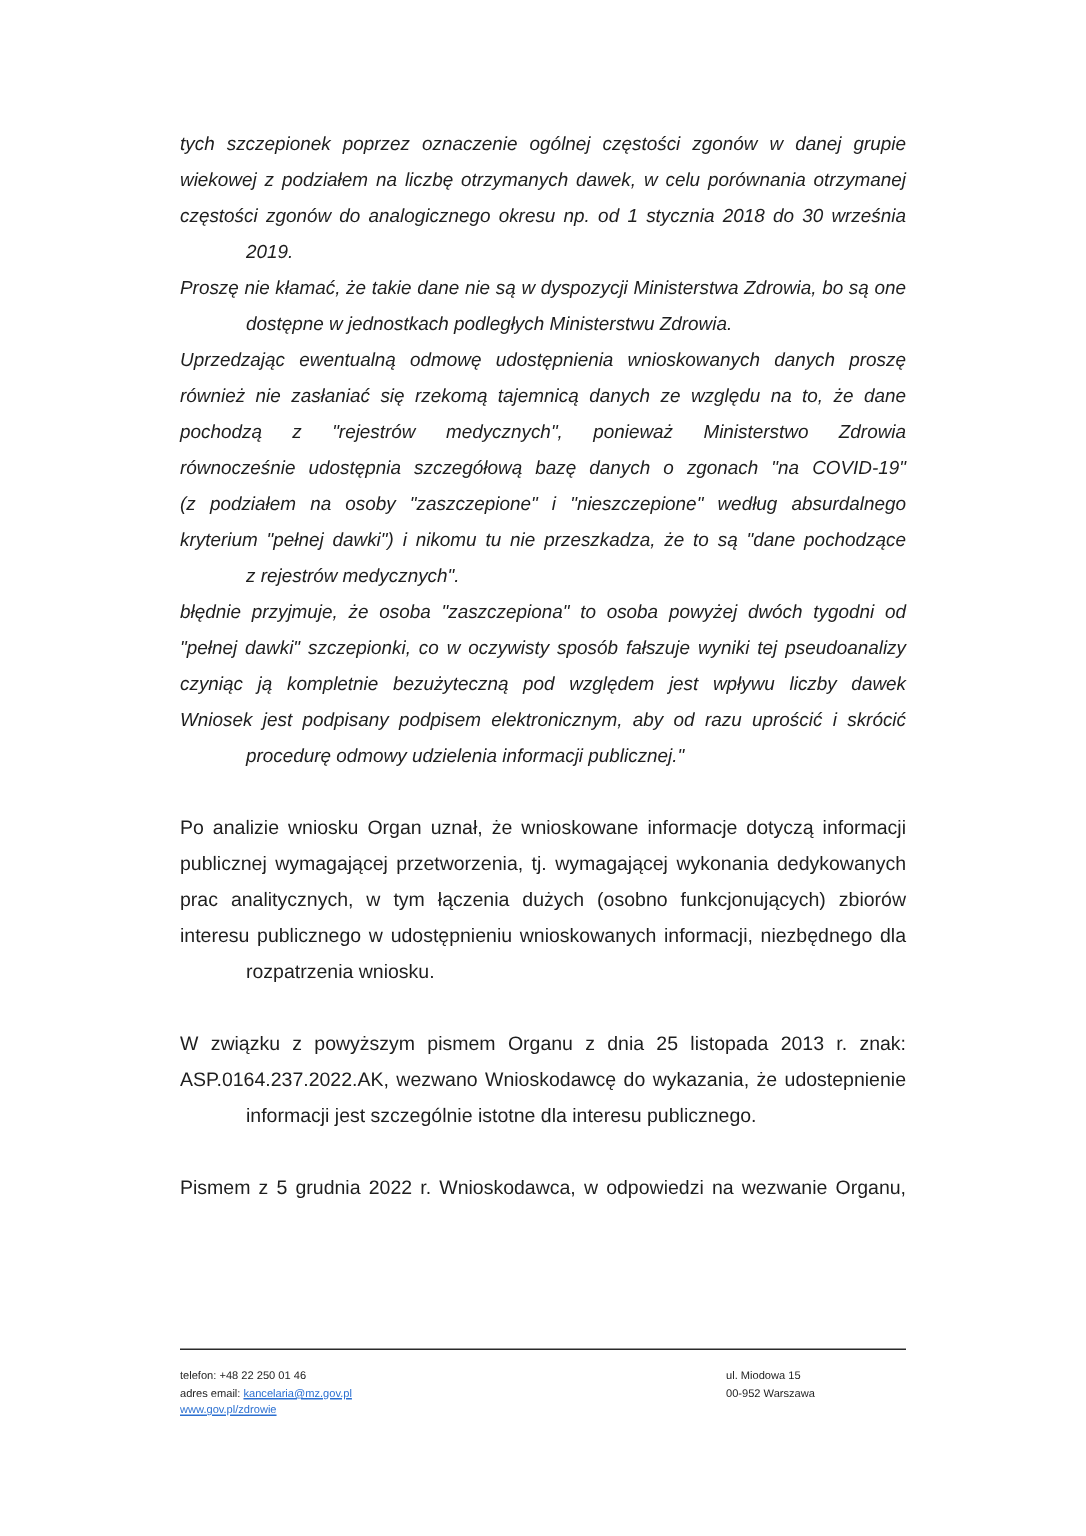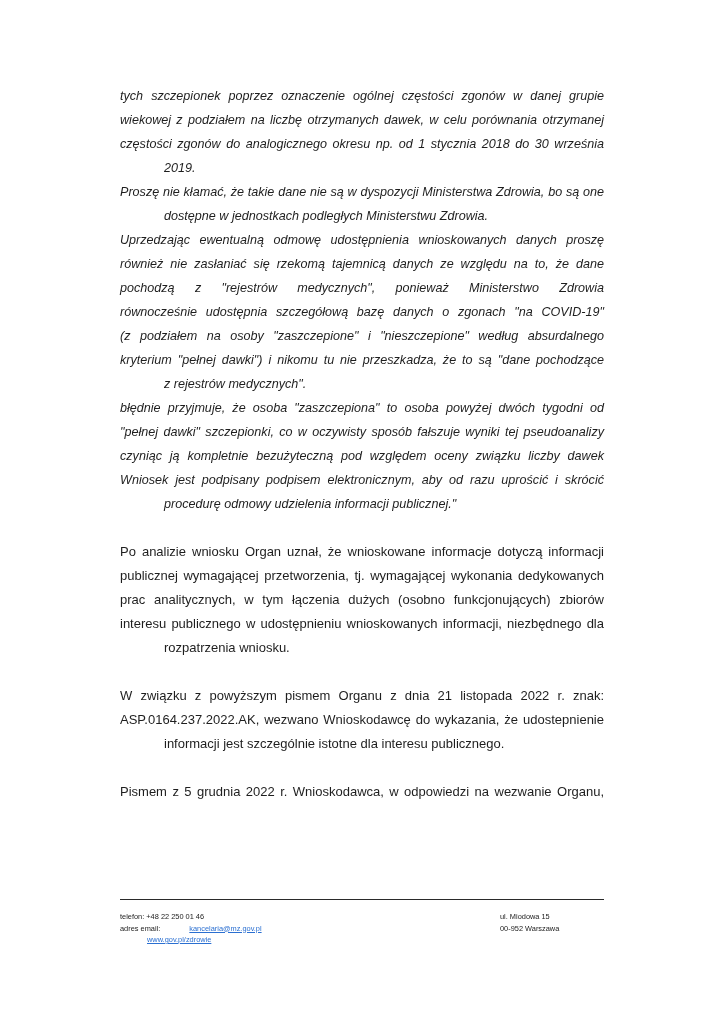--- a/index.html
+++ b/index.html
@@ -64,27 +64,26 @@
       line-height: 11.5px;
       color: #222;
     }
     .footer-left {
       position: absolute;
       left: 0;
       top: 0;
     }
     .footer-right {
       position: absolute;
-      left: 380px;
+      left: 364px;
       top: 0;
     }
     .footer a {
       color: #2a6fd1;
       text-decoration: underline;
-      margin-left: 27px;
     }
   </style>
 </head>
 <body>
 
 <div class="page">
   <div id="quoted-block">
       <div class="line justify italic">tych szczepionek poprzez oznaczenie ogólnej częstości zgonów w danej grupie</div>
       <div class="line justify italic">wiekowej z podziałem na liczbę otrzymanych dawek, w celu porównania otrzymanej</div>
       <div class="line justify italic">częstości zgonów do analogicznego okresu np. od 1 stycznia 2018 do 30 września</div>
@@ -93,35 +92,35 @@
       <div class="line left italic">dostępne w jednostkach podległych Ministerstwu Zdrowia.</div>
       <div class="line justify italic">Uprzedzając ewentualną odmowę udostępnienia wnioskowanych danych proszę</div>
       <div class="line justify italic">również nie zasłaniać się rzekomą tajemnicą danych ze względu na to, że dane</div>
       <div class="line justify italic">pochodzą z "rejestrów medycznych", ponieważ Ministerstwo Zdrowia</div>
       <div class="line justify italic">równocześnie udostępnia szczegółową bazę danych o zgonach "na COVID-19"</div>
       <div class="line justify italic">(z podziałem na osoby "zaszczepione" i "nieszczepione" według absurdalnego</div>
       <div class="line justify italic">kryterium "pełnej dawki") i nikomu tu nie przeszkadza, że to są "dane pochodzące</div>
       <div class="line left italic">z rejestrów medycznych".</div>
       <div class="line justify italic">błędnie przyjmuje, że osoba "zaszczepiona" to osoba powyżej dwóch tygodni od</div>
       <div class="line justify italic">"pełnej dawki" szczepionki, co w oczywisty sposób fałszuje wyniki tej pseudoanalizy</div>
-      <div class="line justify italic">czyniąc ją kompletnie bezużyteczną pod względem oceny związku liczby dawek</div>
+      <div class="line justify italic">czyniąc ją kompletnie bezużyteczną pod względem jest wpływu liczby dawek</div>
       <div class="line justify italic">Wniosek jest podpisany podpisem elektronicznym, aby od razu uprościć i skrócić</div>
       <div class="line left italic">procedurę odmowy udzielenia informacji publicznej."</div>
     </div>
   <div class="gap"></div>
   <div id="analysis-block">
       <div class="line justify">Po analizie wniosku Organ uznał, że wnioskowane informacje dotyczą informacji</div>
       <div class="line justify">publicznej wymagającej przetworzenia, tj. wymagającej wykonania dedykowanych</div>
       <div class="line justify">prac analitycznych, w tym łączenia dużych (osobno funkcjonujących) zbiorów</div>
       <div class="line justify">interesu publicznego w udostępnieniu wnioskowanych informacji, niezbędnego dla</div>
       <div class="line left">rozpatrzenia wniosku.</div>
     </div>
   <div class="gap"></div>
   <div id="summons-block">
-      <div class="line justify">W związku z powyższym pismem Organu z dnia 21 listopada 2022 r. znak:</div>
+      <div class="line justify">W związku z powyższym pismem Organu z dnia 25 listopada 2013 r. znak:</div>
       <div class="line justify">ASP.0164.237.2022.AK, wezwano Wnioskodawcę do wykazania, że udostepnienie</div>
       <div class="line left">informacji jest szczególnie istotne dla interesu publicznego.</div>
     </div>
   <div class="gap"></div>
   <div>
     <div class="line justify">Pismem z 5 grudnia 2022 r. Wnioskodawca, w odpowiedzi na wezwanie Organu,</div>
   </div>
 </div>
 
 <div class="footer-rule"></div>

